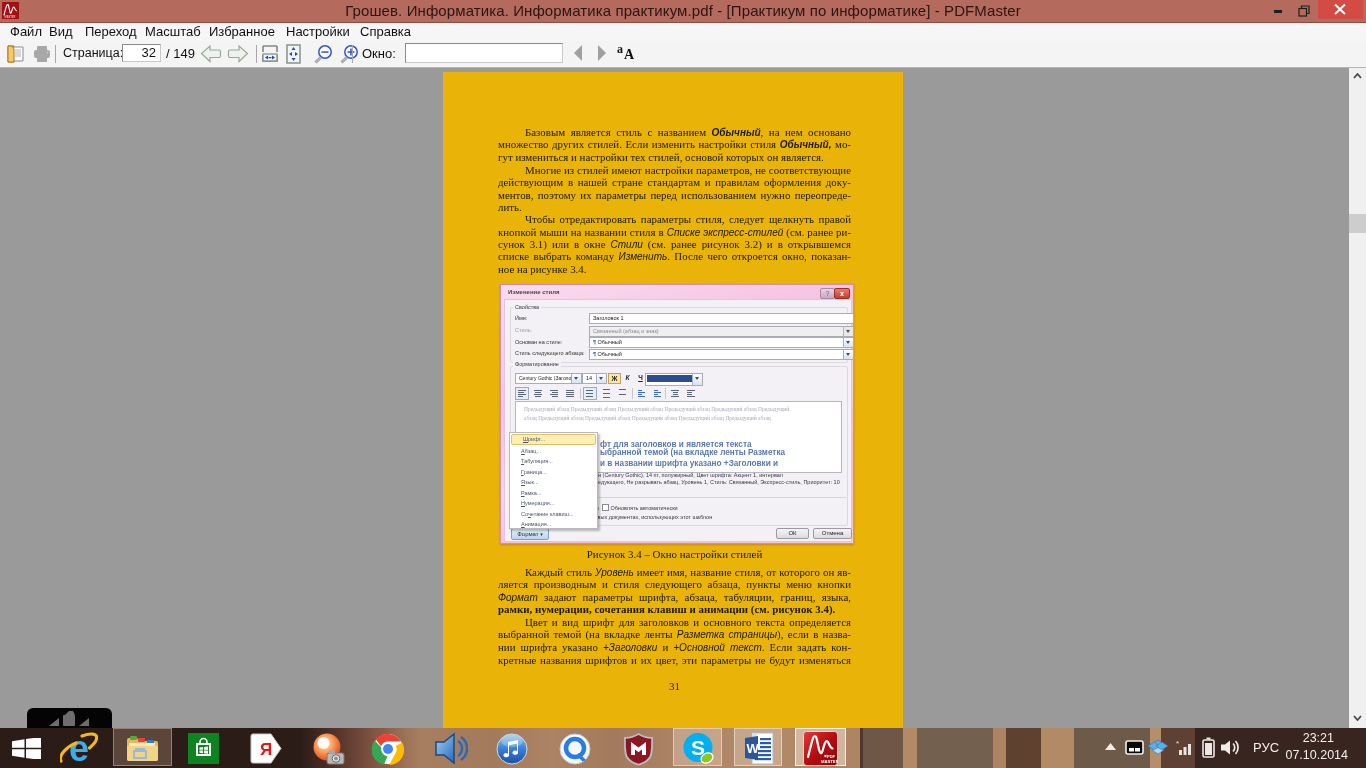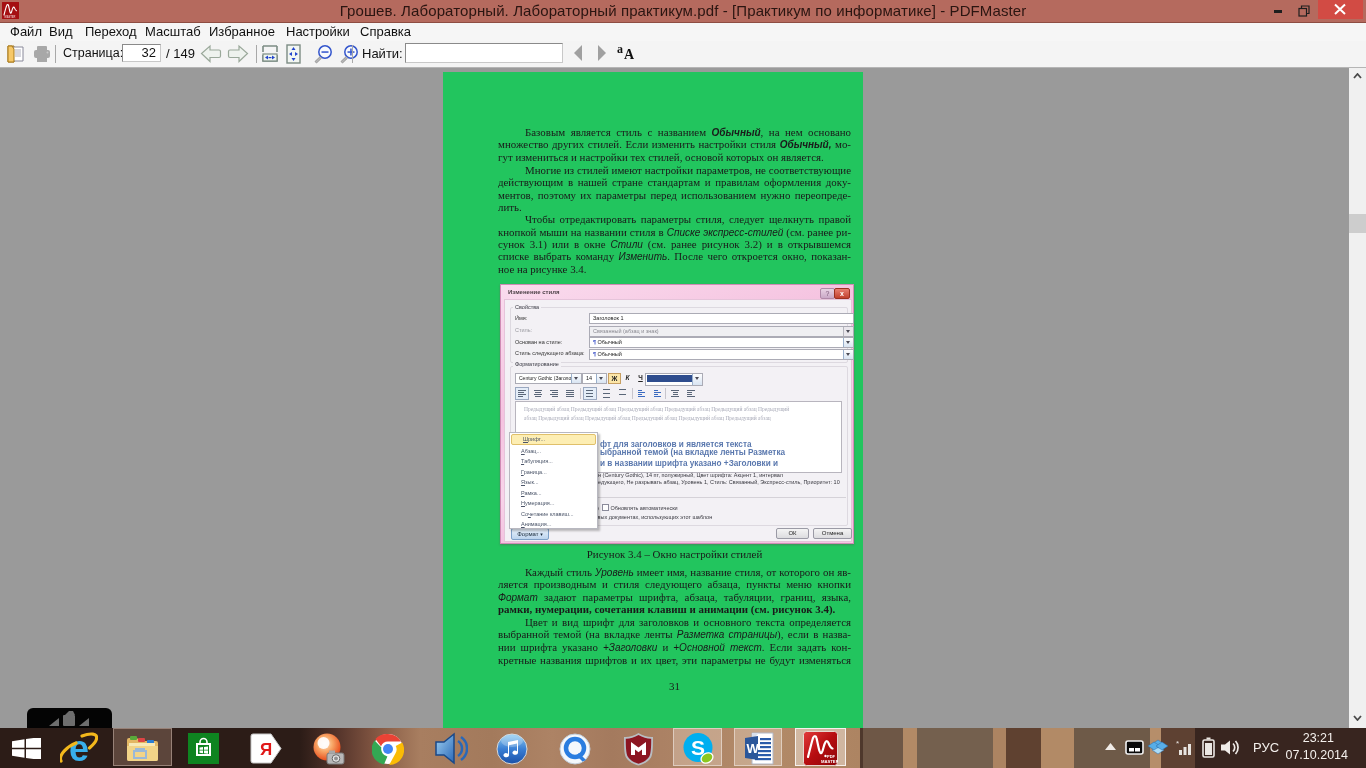--- a/index.html
+++ b/index.html
@@ -9,21 +9,21 @@
   #appicon{position:absolute;left:2px;top:2px;width:17px;height:17px;background:#a50f12;border-radius:1px;}
   #closebtn{position:absolute;right:3px;top:0;width:45px;height:19px;background:#d24b44;}
   
   #menubar{position:absolute;left:0;top:23px;width:1366px;height:18px;background:#f6f6f6;font-size:13px;color:#111;}
   #menubar span{position:absolute;top:1px;}
   
   #toolbar{position:absolute;left:0;top:41px;width:1366px;height:26px;background:#f4f4f4;border-bottom:1px solid #b5b5b5;font-size:13px;color:#111;}
   .tsep{position:absolute;top:4px;width:1px;height:18px;background:#a8a8a8;}
   
   #content{position:absolute;left:0;top:68px;width:1366px;height:660px;background:#9a9a9a;}
-  #page{position:absolute;left:443px;top:4px;width:420px;height:656px;background:#22c55e;overflow:hidden;}
+  #page{position:absolute;left:443px;top:4px;width:460px;height:656px;background:#eab308;overflow:hidden;}
   
   #sbar{position:absolute;right:0;top:0;width:17px;height:660px;background:#f0f0f0;}
   #sthumb{position:absolute;left:0;top:146px;width:17px;height:19px;background:#cdcdcd;}
   
   .bt{position:absolute;left:55px;width:353px;font-family:"Liberation Serif",serif;font-size:10.9px;line-height:12.3px;color:#1a1a1a;white-space:nowrap;}
   .j{text-align:justify;text-align-last:justify;white-space:normal;height:12.3px;overflow:hidden;}
   .sf{font-family:"Liberation Sans",sans-serif;font-style:italic;font-size:10px;}
   
   #dialog{position:absolute;left:57px;top:212px;width:352px;height:258px;
     background:linear-gradient(160deg,#fadcee 0%,#f5c3e0 35%,#f9d4ea 55%,#f0b8da 75%,#f5c8e3 100%);
@@ -64,21 +64,21 @@
   #taskbar{position:absolute;left:0;top:728px;width:1366px;height:40px;background:#33211c;overflow:hidden;}
   .tbg{position:absolute;top:0;height:40px;}
   .ticon{position:absolute;}
   .tbtn{position:absolute;top:0;height:38px;box-sizing:border-box;}
   .ttext{position:absolute;color:#f4f0ec;font-size:12px;}
   
   #popup{position:absolute;left:27px;top:708px;width:85px;height:20px;background:#040404;border-radius:6px 6px 0 0;}
 </style></head>
 <body>
 <div id="titlebar">
-  <div id="titletext">Грошев. Лабораторный. Лабораторный практикум.pdf - [Практикум по информатике] - PDFMaster</div>
+  <div id="titletext">Грошев. Информатика. Информатика практикум.pdf - [Практикум по информатике] - PDFMaster</div>
   <div id="appicon"><svg width="17" height="17" viewBox="0 0 17 17">
         <rect width="17" height="17" rx="1" fill="#a50f12"></rect>
         <path d="M2 13 C3 9 4 5 4.7 3.5 C5.2 2.3 6.2 2.3 6.5 3.5 C7 5.5 7.5 8.5 8 10 C8.5 11.5 9 11.5 9.5 10 C10 8.5 10.3 7 10.8 6 C11.3 4.8 12 4.8 12.5 6 C13 7.2 13.5 8.5 14.5 8.8" fill="none" stroke="#fff" stroke-width="1.1" stroke-linecap="round"></path>
         <text x="8" y="15.5" font-family="Liberation Sans" font-size="2.6" font-weight="bold" fill="#e8b8b8" text-anchor="middle">MASTER</text>
       </svg></div>
   <div class="abs" style="left:1274px;top:10px;width:8px;height:2.5px;background:#1e1e1e;"></div>
   <svg class="abs" style="left:1298px;top:5px;" width="12" height="12" viewBox="0 0 12 12">
       <rect x="1" y="3.5" width="7.5" height="7.5" fill="#b56a5e" stroke="#1e1e1e" stroke-width="1.2"></rect>
       <path d="M3.5 3.5 L3.5 1 L11 1 L11 8.5 L8.5 8.5" fill="none" stroke="#1e1e1e" stroke-width="1.2"></path>
     </svg>
@@ -149,21 +149,21 @@
     <rect x="9.5" y="7.3" width="7" height="1.5" fill="#3355cc"></rect>
     <path d="M8.2 12.5 L3 17.5 L4.5 19 L9.7 14" fill="#b8b8b8" stroke="#888" stroke-width="0.8"></path>
   </svg>
   <svg class="abs" style="left:338px;top:3px;" width="22" height="21" viewBox="0 0 22 21">
     <circle cx="13" cy="8" r="6.2" fill="#f8fafc" stroke="#3355cc" stroke-width="1.5"></circle>
     <rect x="9.5" y="7.3" width="7" height="1.5" fill="#3355cc"></rect>
       <rect x="12.2" y="4.5" width="1.5" height="7" fill="#3355cc"></rect>
     <path d="M8.2 12.5 L3 17.5 L4.5 19 L9.7 14" fill="#b8b8b8" stroke="#888" stroke-width="0.8"></path>
   </svg>
   <div class="tsep" style="left:352px"></div>
-  <span class="abs" style="left:362px;top:5px;">Найти:</span>
+  <span class="abs" style="left:362px;top:5px;">Окно:</span>
   <div class="abs" style="left:405px;top:2px;width:158px;height:20px;background:#fff;border:1px solid #8a8a8a;border-right-color:#c8c8c8;border-bottom-color:#c8c8c8;box-sizing:border-box;"></div>
   <div class="abs" style="left:574px;top:4px;width:0;height:0;border:8px solid transparent;border-right:8px solid #a0a0a0;border-left:0;"></div>
   <div class="abs" style="left:598px;top:4px;width:0;height:0;border:8px solid transparent;border-left:8px solid #a0a0a0;border-right:0;"></div>
   <span class="abs" style="left:617px;top:1px;font-family:'Liberation Serif',serif;font-size:12px;font-weight:bold;">a</span>
   <span class="abs" style="left:624px;top:6px;font-family:'Liberation Serif',serif;font-size:14px;font-weight:bold;">A</span>
 </div>
 <div id="content">
   <div id="page">
 
     <div id="ptext">

